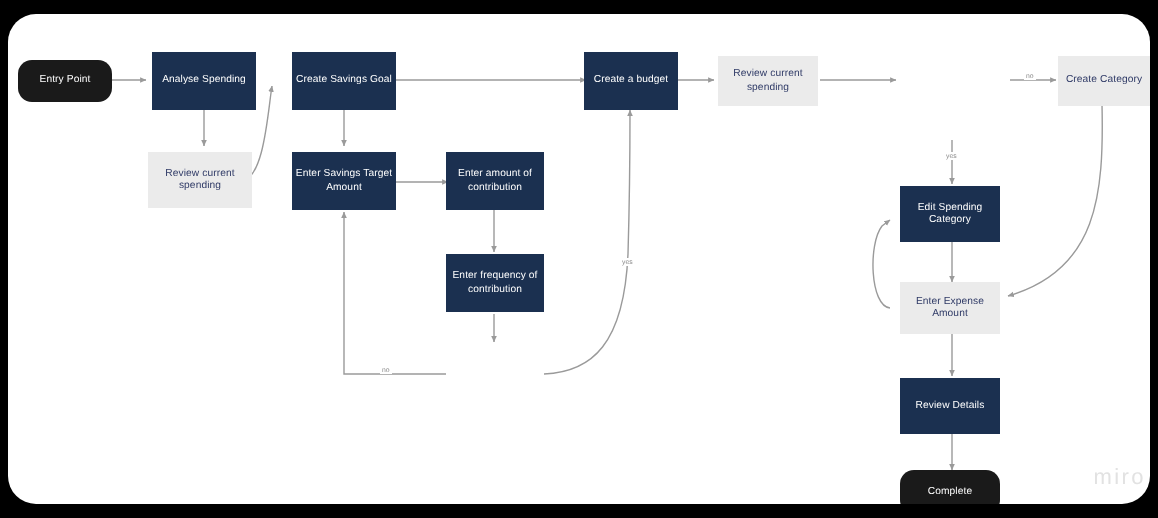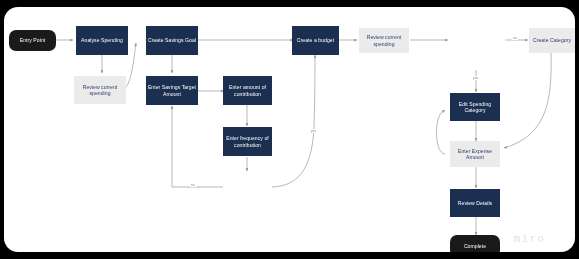--- a/index.html
+++ b/index.html
@@ -88,26 +88,26 @@
   .edge-label {
     position: absolute;
     font-size: 3.4px;
     color: #8a8a8a;
     background: #ffffff;
     padding: 0 1px;
     z-index: 5;
   }
   #watermark {
     position: absolute;
-    right: 30px;
+    right: 2px;
     bottom: 7px;
     font-size: 11px;
     color: #e2e2e2;
     letter-spacing: 1.2px;
-    font-family: Liberation Mono, monospace;
+    font-family: Liberation Sans, sans-serif;
   }
 </style>
 </head>
 <body>
 
 <div id="frame">
   <div id="canvas">
 
     <svg id="wires" viewBox="0 0 571 245">
       <defs>

